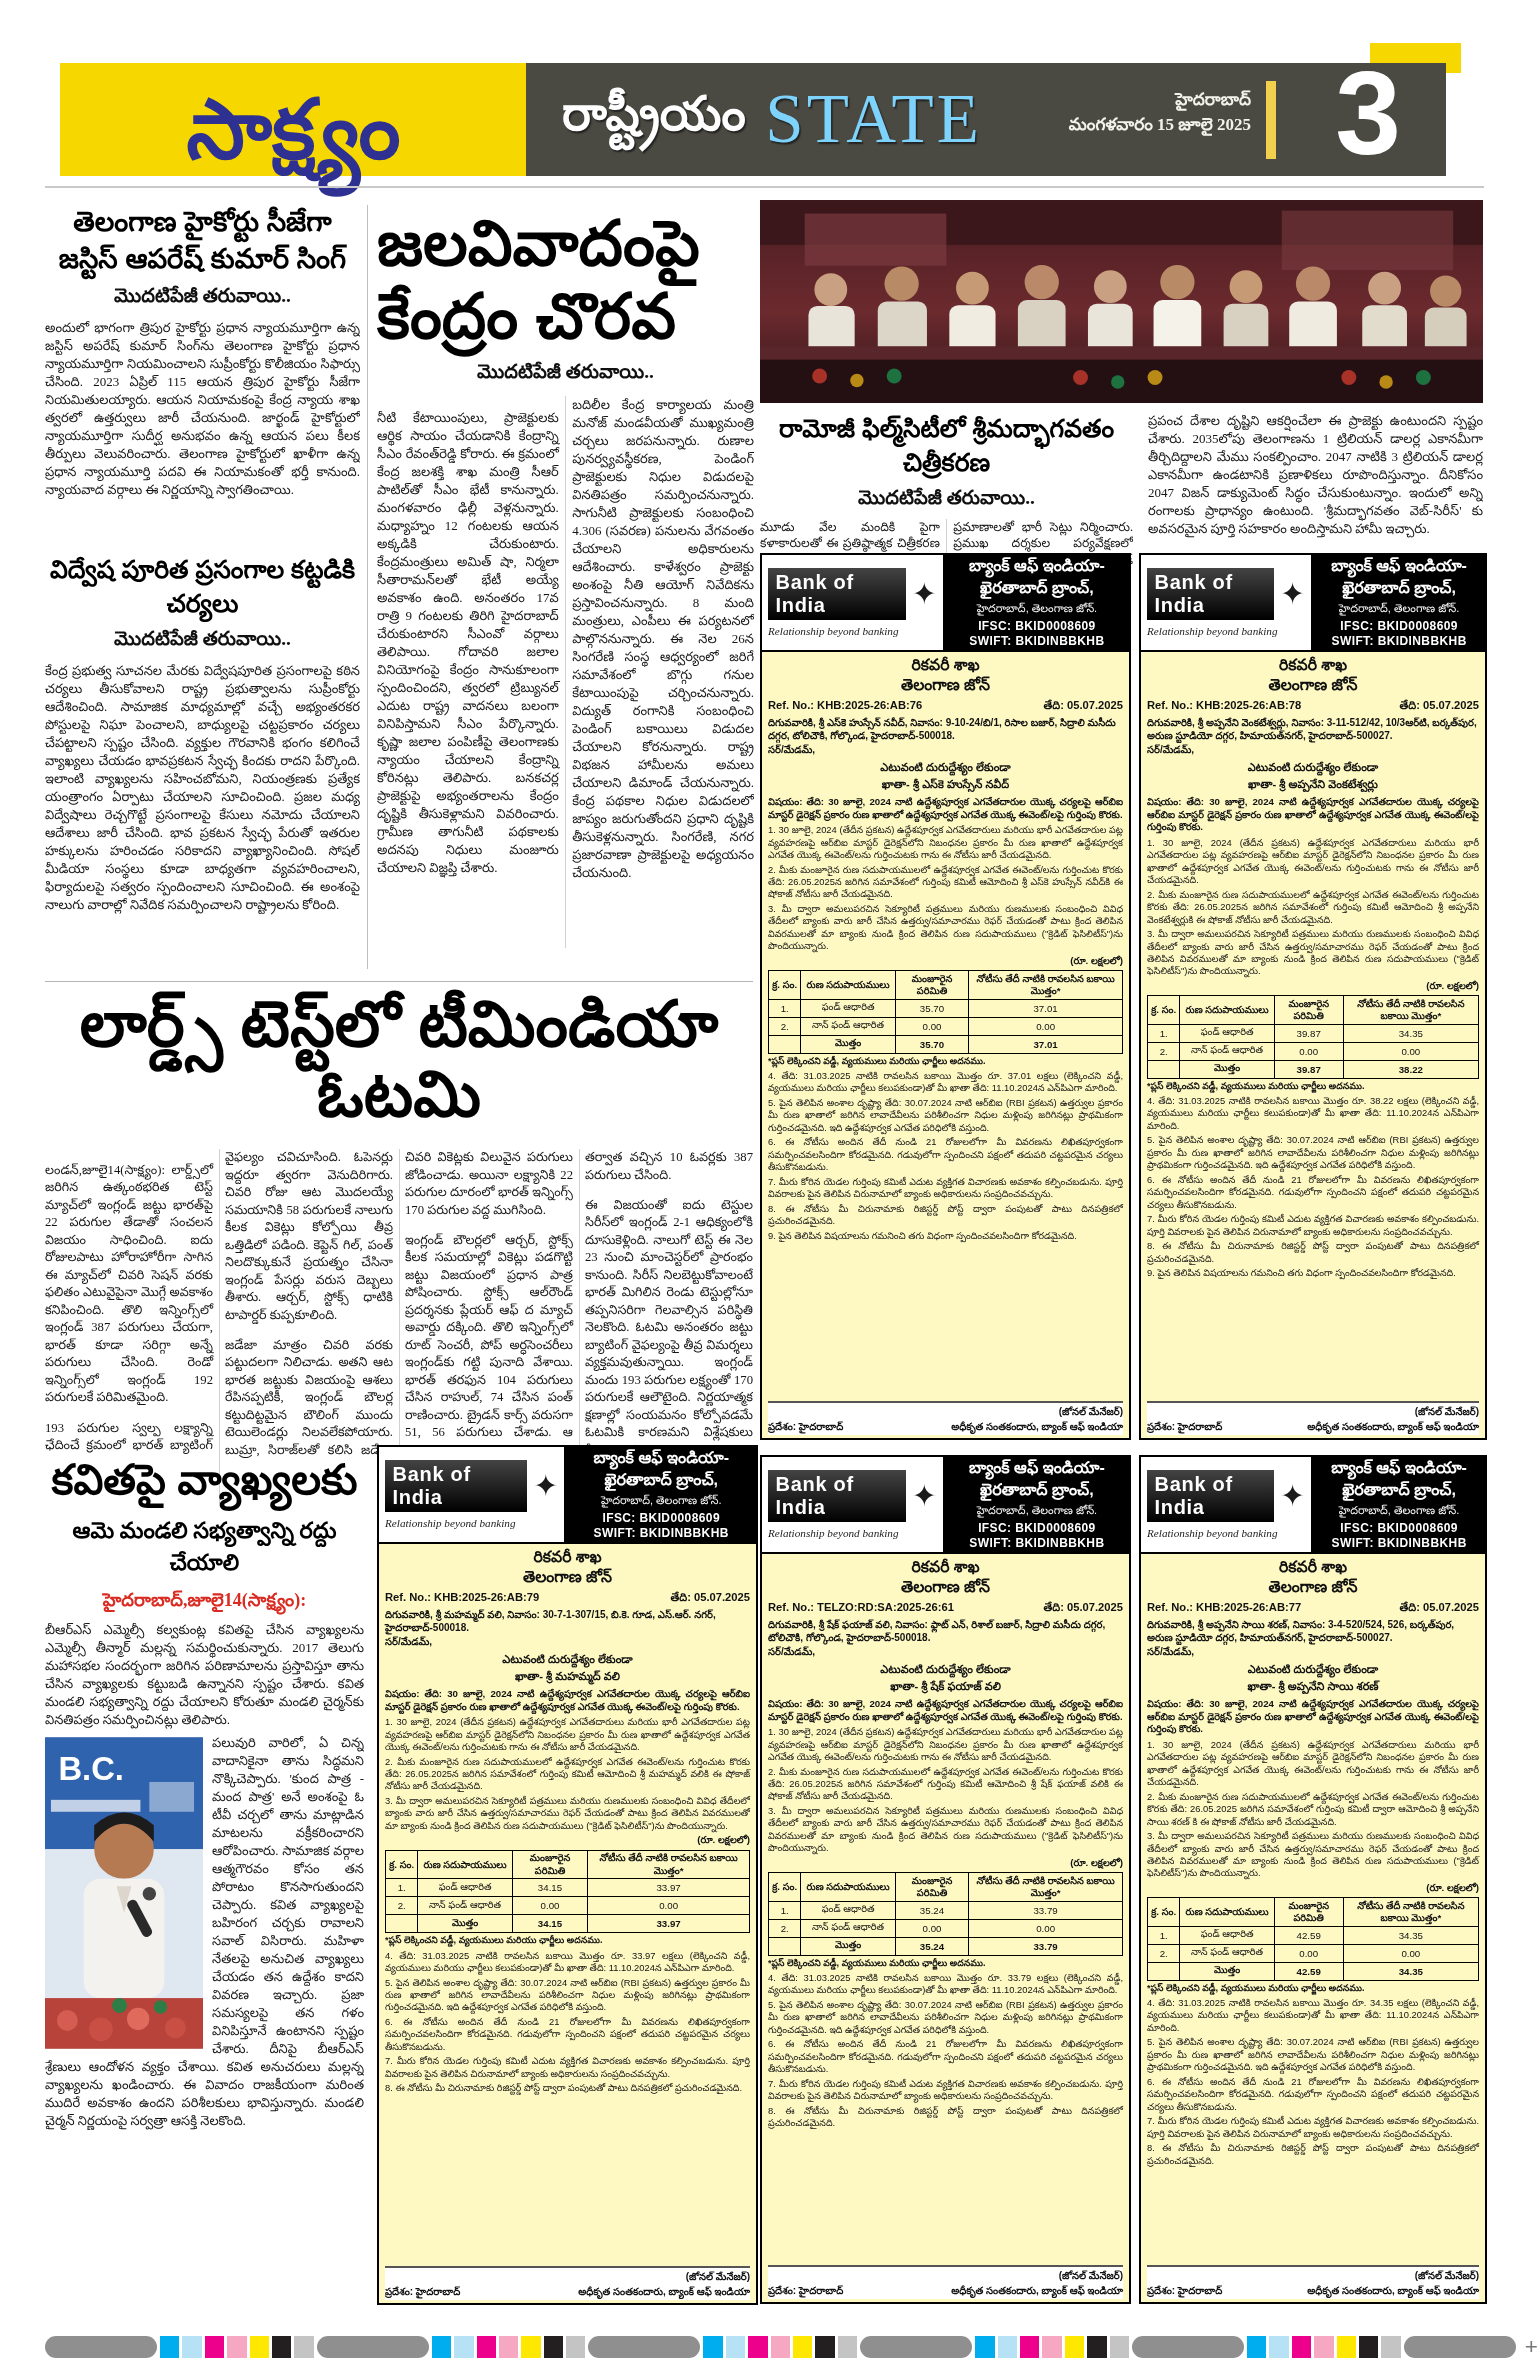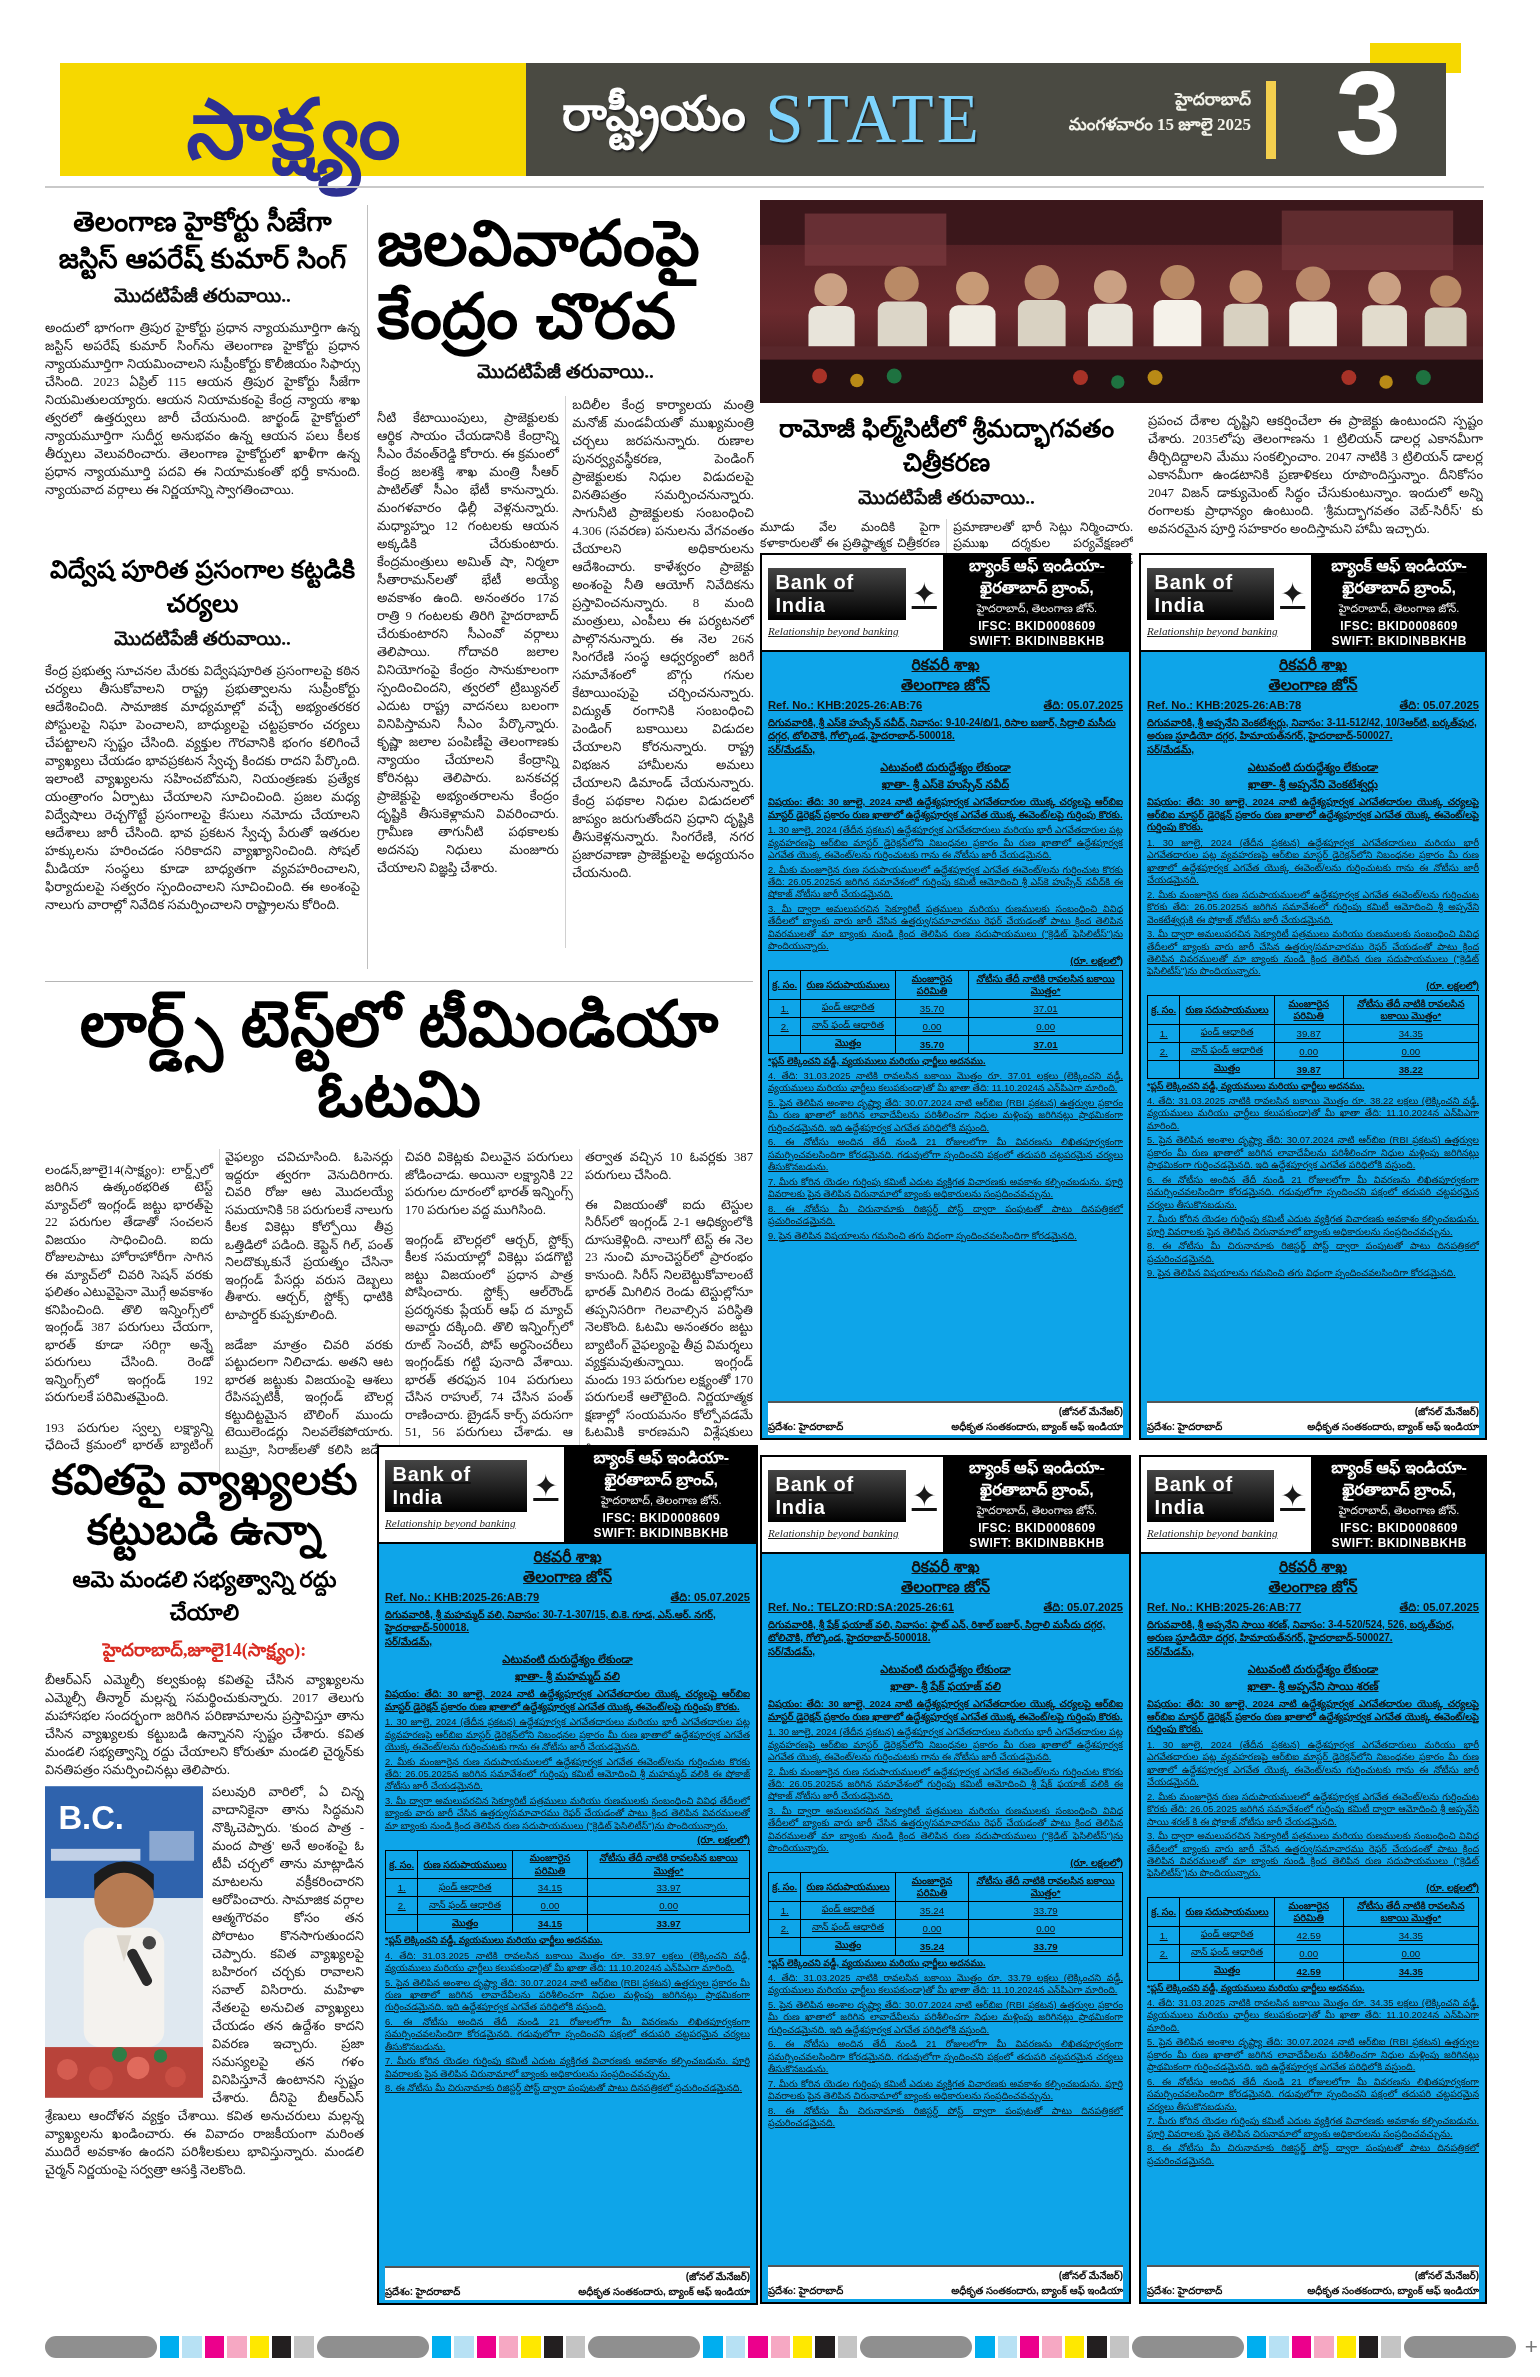--- a/index.html
+++ b/index.html
@@ -21,21 +21,21 @@
   .hl{font-family:"Liberation Sans",sans-serif;font-weight:bold;color:#000;text-align:center;}
   .continued{font-weight:bold;text-align:center;font-size:19.4px;margin-top:7.5px;}
   .bodytxt{text-align:justify;font-size:13px;line-height:18px;color:#151515;}
   .bodytxt p{margin:0 0 4.5px 0;text-indent:0;}
   .dateline-red{color:#d92b21;font-weight:bold;text-align:center;font-size:18px;}
   .vdiv{position:absolute;width:0.7px;background:#bfbfbf;}
   .hdiv{position:absolute;height:0.7px;background:#b5b5b5;}
   .twocol{column-count:2;column-gap:13.4px;column-rule:0.7px solid #d0d0d0;}
   .fourcol{column-count:4;column-gap:12px;column-rule:0.7px solid #d0d0d0;}
   
-  .notice{position:absolute;border:2.2px solid #000;background:#0ea5e9;overflow:hidden;font-family:"Liberation Sans",sans-serif;text-decoration:underline;}
+  .notice{position:absolute;border:2.2px solid #000;background:#fef9c3;overflow:hidden;font-family:"Liberation Sans",sans-serif;}
   .n-head{display:flex;border-bottom:2.2px solid #000;height:95px;}
   .n-logo{width:46%;background:#fff;padding:4.5px 6px;display:flex;flex-direction:column;justify-content:center;border-right:2.2px solid #000;}
   .n-logo-row{display:flex;align-items:center;gap:6px;}
   .n-boi{font-family:"Liberation Sans",sans-serif;font-weight:bold;font-size:20px;color:#101010;background:linear-gradient(180deg,#444,#000);color:#fff;padding:3px 7.5px;letter-spacing:0.7px;}
   .n-star{font-size:30px;color:#1a1a1a;line-height:1;}
   .n-tag{font-family:"Liberation Serif",serif;font-style:italic;font-size:11.2px;margin-top:4.5px;color:#222;}
   .n-branch{flex:1;background:#000;color:#fff;text-align:center;padding:4.5px 3px;display:flex;flex-direction:column;justify-content:center;gap:1.5px;}
   .n-branch .b1{font-size:16px;font-weight:bold;}
   .n-branch .b2{font-size:11px;}
   .n-branch .b3{font-size:12px;font-weight:bold;letter-spacing:0.4px;}
@@ -181,21 +181,20 @@
       <p class="bodytxt" style="font-size:12.7px;line-height:17.5px;">193 పరుగుల స్వల్ప లక్ష్యాన్ని ఛేదించే క్రమంలో భారత్ బ్యాటింగ్ వైఫల్యం చవిచూసింది. ఓపెనర్లు ఇద్దరూ త్వరగా వెనుదిరిగారు. చివరి రోజు ఆట మొదలయ్యే సమయానికి 58 పరుగులకే నాలుగు కీలక వికెట్లు కోల్పోయి తీవ్ర ఒత్తిడిలో పడింది. కెప్టెన్ గిల్, పంత్ నిలదొక్కుకునే ప్రయత్నం చేసినా ఇంగ్లండ్ పేసర్లు వరుస దెబ్బలు తీశారు. ఆర్చర్, స్టోక్స్ ధాటికి టాపార్డర్ కుప్పకూలింది.</p>
       <p class="bodytxt" style="font-size:12.7px;line-height:17.5px;">జడేజా మాత్రం చివరి వరకు పట్టుదలగా నిలిచాడు. అతని ఆట భారత జట్టుకు విజయంపై ఆశలు రేపినప్పటికీ, ఇంగ్లండ్ బౌలర్ల కట్టుదిట్టమైన బౌలింగ్ ముందు టెయిలెండర్లు నిలవలేకపోయారు. బుమ్రా, సిరాజ్‌లతో కలిసి జడేజా చివరి వికెట్లకు విలువైన పరుగులు జోడించాడు. అయినా లక్ష్యానికి 22 పరుగుల దూరంలో భారత్ ఇన్నింగ్స్ 170 పరుగుల వద్ద ముగిసింది.</p>
       <p class="bodytxt" style="font-size:12.7px;line-height:17.5px;">ఇంగ్లండ్ బౌలర్లలో ఆర్చర్, స్టోక్స్ కీలక సమయాల్లో వికెట్లు పడగొట్టి జట్టు విజయంలో ప్రధాన పాత్ర పోషించారు. స్టోక్స్ ఆల్‌రౌండ్ ప్రదర్శనకు ప్లేయర్ ఆఫ్ ద మ్యాచ్ అవార్డు దక్కింది. తొలి ఇన్నింగ్స్‌లో రూట్ సెంచరీ, పోప్ అర్ధసెంచరీలు ఇంగ్లండ్‌కు గట్టి పునాది వేశాయి. భారత్ తరఫున 104 పరుగులు చేసిన రాహుల్, 74 చేసిన పంత్ రాణించారు. బ్రైడన్ కార్స్ వరుసగా 51, 56 పరుగులు చేశాడు. ఆ తర్వాత వచ్చిన 10 ఓవర్లకు 387 పరుగులు చేసింది.</p>
       <p class="bodytxt" style="font-size:12.7px;line-height:17.5px;">ఈ విజయంతో ఐదు టెస్టుల సిరీస్‌లో ఇంగ్లండ్ 2-1 ఆధిక్యంలోకి దూసుకెళ్లింది. నాలుగో టెస్ట్ ఈ నెల 23 నుంచి మాంచెస్టర్‌లో ప్రారంభం కానుంది. సిరీస్ నిలబెట్టుకోవాలంటే భారత్ మిగిలిన రెండు టెస్టుల్లోనూ తప్పనిసరిగా గెలవాల్సిన పరిస్థితి నెలకొంది. ఓటమి అనంతరం జట్టు బ్యాటింగ్ వైఫల్యంపై తీవ్ర విమర్శలు వ్యక్తమవుతున్నాయి. ఇంగ్లండ్ మందు 193 పరుగుల లక్ష్యంతో 170 పరుగులకే ఆలౌటైంది. నిర్ణయాత్మక క్షణాల్లో సంయమనం కోల్పోవడమే ఓటమికి కారణమని విశ్లేషకులు పేర్కొన్నారు.</p>
     </div>
   </section>
 
   <section class="abs" style="left:45px;top:1455px;width:319px;">
     <h1 class="hl" style="font-size:42px;line-height:1.18;margin:0;">
       <span style="display:block;">కవితపై వ్యాఖ్యలకు</span>
-      <span style="display:block;">కట్టుబడి ఉన్నా</span>
     </h1>
     <div class="hl" style="font-size:22.4px;line-height:1.45;margin-top:10.4px;font-family:'Liberation Serif',serif;">
       <div>ఆమె మండలి సభ్యత్వాన్ని రద్దు చేయాలి</div>
     </div>
     <div class="dateline-red" style="margin-top:10.4px;">హైదరాబాద్,జూలై14(సాక్ష్యం):</div>
     <div class="bodytxt" style="margin-top:6px;height:646px;overflow:hidden;">
       <p>బీఆర్ఎస్ ఎమ్మెల్సీ కల్వకుంట్ల కవితపై చేసిన వ్యాఖ్యలను ఎమ్మెల్సీ తీన్మార్ మల్లన్న సమర్థించుకున్నారు. 2017 తెలుగు మహాసభల సందర్భంగా జరిగిన పరిణామాలను ప్రస్తావిస్తూ తాను చేసిన వ్యాఖ్యలకు కట్టుబడి ఉన్నానని స్పష్టం చేశారు. కవిత మండలి సభ్యత్వాన్ని రద్దు చేయాలని కోరుతూ మండలి చైర్మన్‌కు వినతిపత్రం సమర్పించినట్లు తెలిపారు.</p>
       <span class="kphoto">
         <svg width="158" height="312" viewBox="0 0 212 418" style="font-size:17.5px">
           <rect width="212" height="418" fill="#dfe8f0"></rect>

